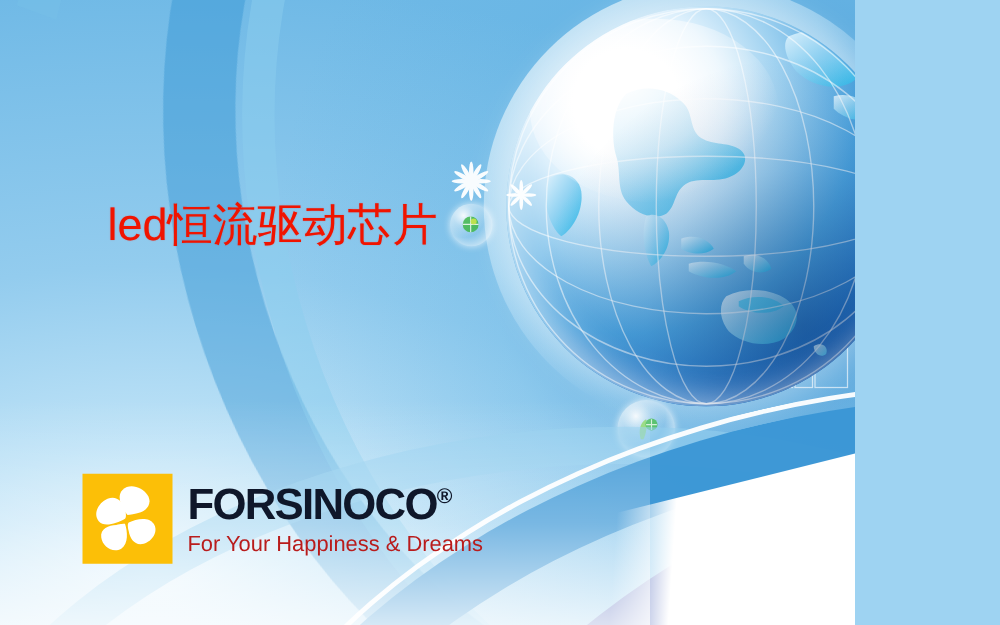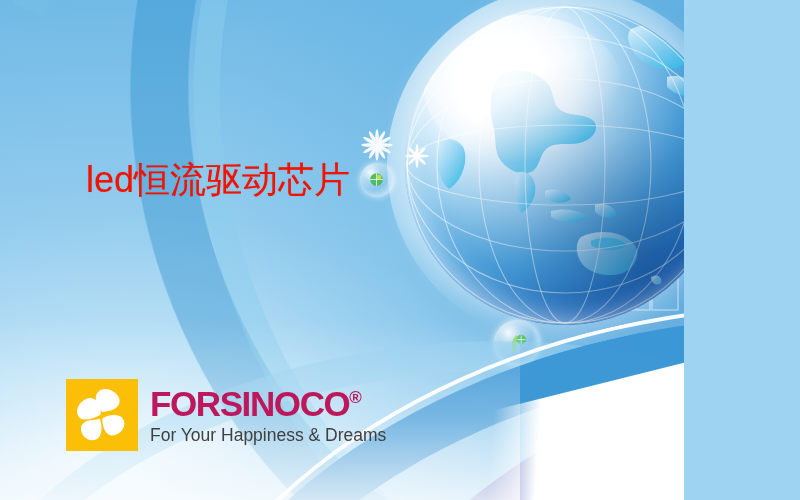--- a/index.html
+++ b/index.html
@@ -193,31 +193,31 @@
   .headline .line2 { display:block; margin-top:22px; margin-left:14px; }
 
   
   .logo { position:absolute; left:66px; top:379px; display:flex; align-items:center; }
   .logo-mark {
     width:72px; height:72px; background:#fcbf07;
     position:relative; flex:0 0 auto;
   }
   .logo-text { margin-left:12px; }
   .logo-name {
-    color:#be185d;
+    color:#0f172a;
     font-size:35px;
     font-weight:bold;
     letter-spacing:-1.4px;
     line-height:1;
     white-space:nowrap;
     font-family:"Liberation Sans", sans-serif;
   }
   .logo-name .reg { font-size:17px; vertical-align:super; letter-spacing:0; }
   .logo-tag {
-    color:#404040;
+    color:#b91c1c;
     font-size:17.5px;
     line-height:1;
     margin-top:6px;
     white-space:nowrap;
   }
 </style>
 </head>
 <body>
 
 <div id="banner">

